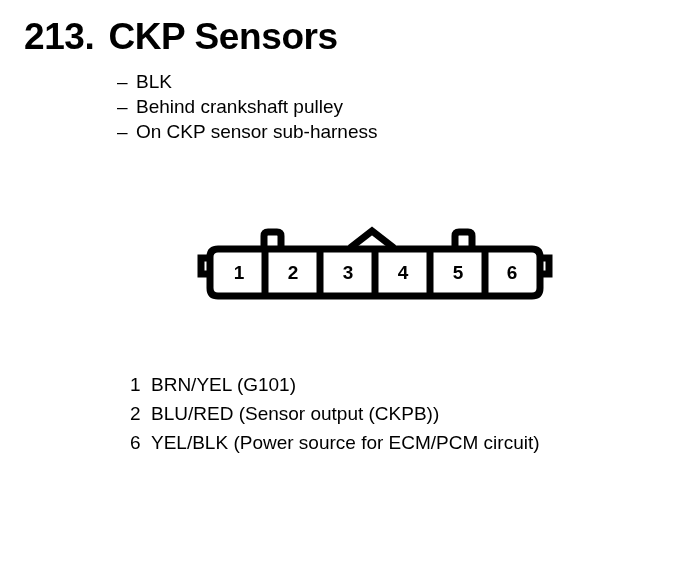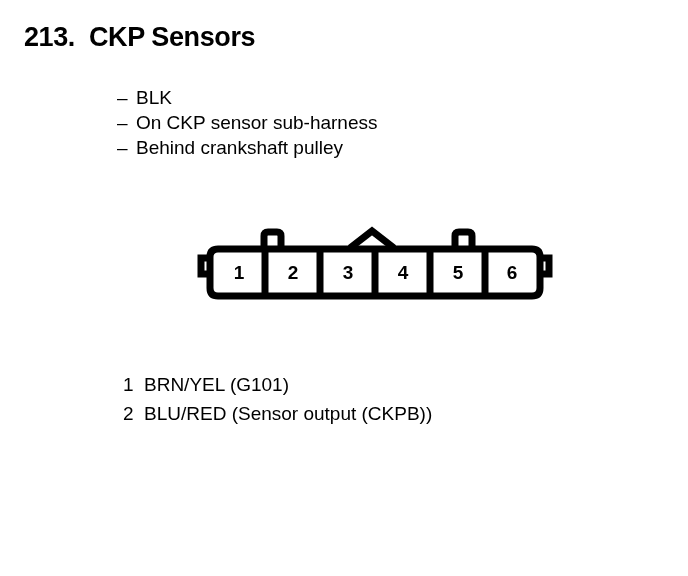--- a/index.html
+++ b/index.html
@@ -15,37 +15,36 @@
     font-family: "Liberation Sans", sans-serif;
     color: #000000;
     -webkit-font-smoothing: none;
   }
 
   
   #heading {
     position: absolute;
     left: 24px;
     top: 18px;
-    font-size: 27px;
+    font-size: 37px;
     font-weight: bold;
     letter-spacing: -0.4px;
     white-space: nowrap;
     line-height: 38px;
   }
   #heading .hd-num { margin-right: 14px; }
 
   
   #notes {
     position: absolute;
     left: 117px;
     top: 69px;
     font-size: 19px;
     line-height: 25px;
     white-space: nowrap;
-    margin-top: 16px;
   }
   #notes .note-row { display: block; }
   #notes .note-dash {
     display: inline-block;
     width: 19px;
   }
 
   
   #connector {
     position: absolute;
@@ -58,43 +57,43 @@
   .cav-num {
     font-family: "Liberation Sans", sans-serif;
     font-size: 19px;
     font-weight: bold;
     fill: #000000;
   }
 
   
   #pin-list {
     position: absolute;
-    left: 123px;
+    left: 130px;
     top: 371px;
     font-size: 19px;
     line-height: 28.8px;
     white-space: nowrap;
   }
   #pin-list .pin-row { display: block; }
   #pin-list .pin-no {
     display: inline-block;
     width: 21px;
   }
 </style>
 </head>
 <body>
 
 <div id="heading">
   <span class="hd-num">213.</span><span class="hd-txt">CKP Sensors</span>
 </div>
 
 <div id="notes">
   <span class="note-row"><span class="note-dash">–</span><span>BLK</span></span>
+  <span class="note-row"><span class="note-dash">–</span><span>Behind crankshaft pulley</span></span>
   <span class="note-row"><span class="note-dash">–</span><span>On CKP sensor sub-harness</span></span>
-  <span class="note-row"><span class="note-dash">–</span><span>Behind crankshaft pulley</span></span>
 </div>
 
 <div id="connector">
   <svg width="370" height="95" viewBox="0 0 370 95" xmlns="http://www.w3.org/2000/svg">
     <g fill="none" stroke="#000000" stroke-width="7" stroke-linejoin="miter">
 
       <path d="M 20 40 L 11 40 L 11 56 L 20 56" stroke-width="7"></path>
 
       <path d="M 350 40 L 359 40 L 359 56 L 350 56" stroke-width="7"></path>
 
@@ -118,13 +117,14 @@
     <text class="cav-num" x="158" y="61" text-anchor="middle">3</text>
     <text class="cav-num" x="213" y="61" text-anchor="middle">4</text>
     <text class="cav-num" x="268" y="61" text-anchor="middle">5</text>
     <text class="cav-num" x="322" y="61" text-anchor="middle">6</text>
   </svg>
 </div>
 
 <div id="pin-list">
   <span class="pin-row"><span class="pin-no">1</span><span>BRN/YEL (G101)</span></span>
   <span class="pin-row"><span class="pin-no">2</span><span>BLU/RED (Sensor output (CKPB))</span></span>
+  <span class="pin-row"><span class="pin-no">6</span><span>YEL/BLK (Power source for ECM/PCM circuit)</span></span>
 </div>
 
 </body></html>

